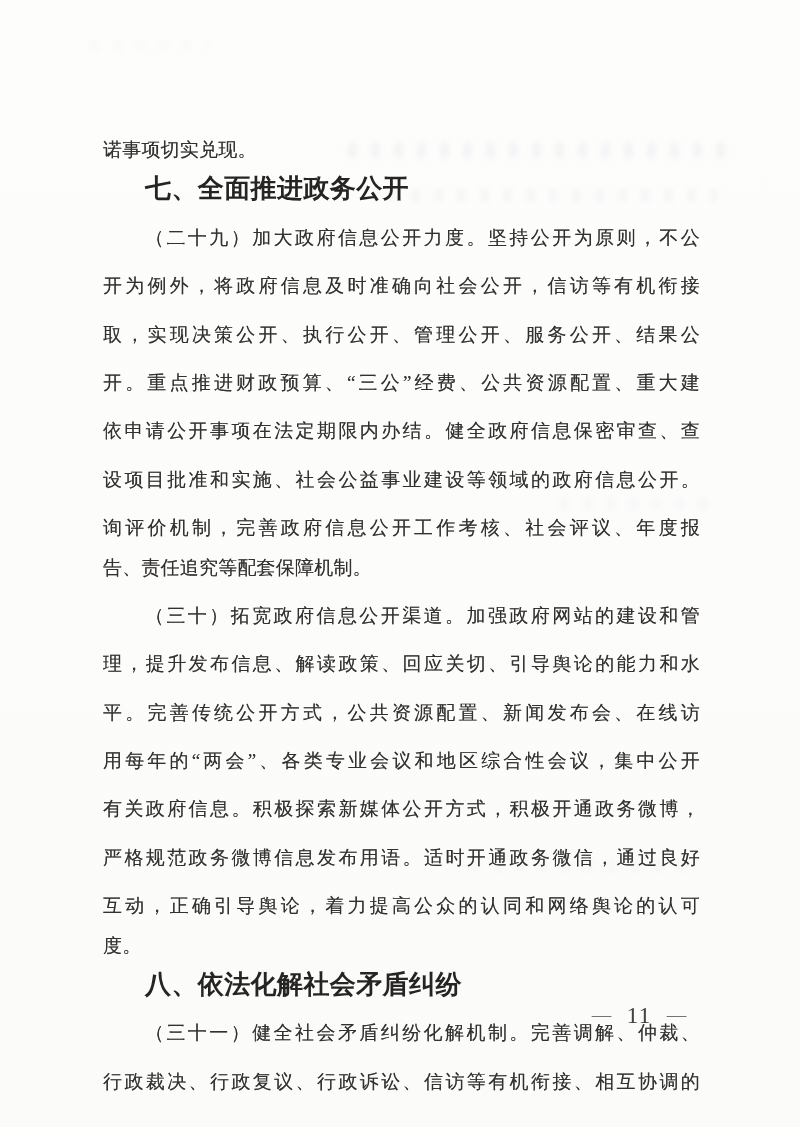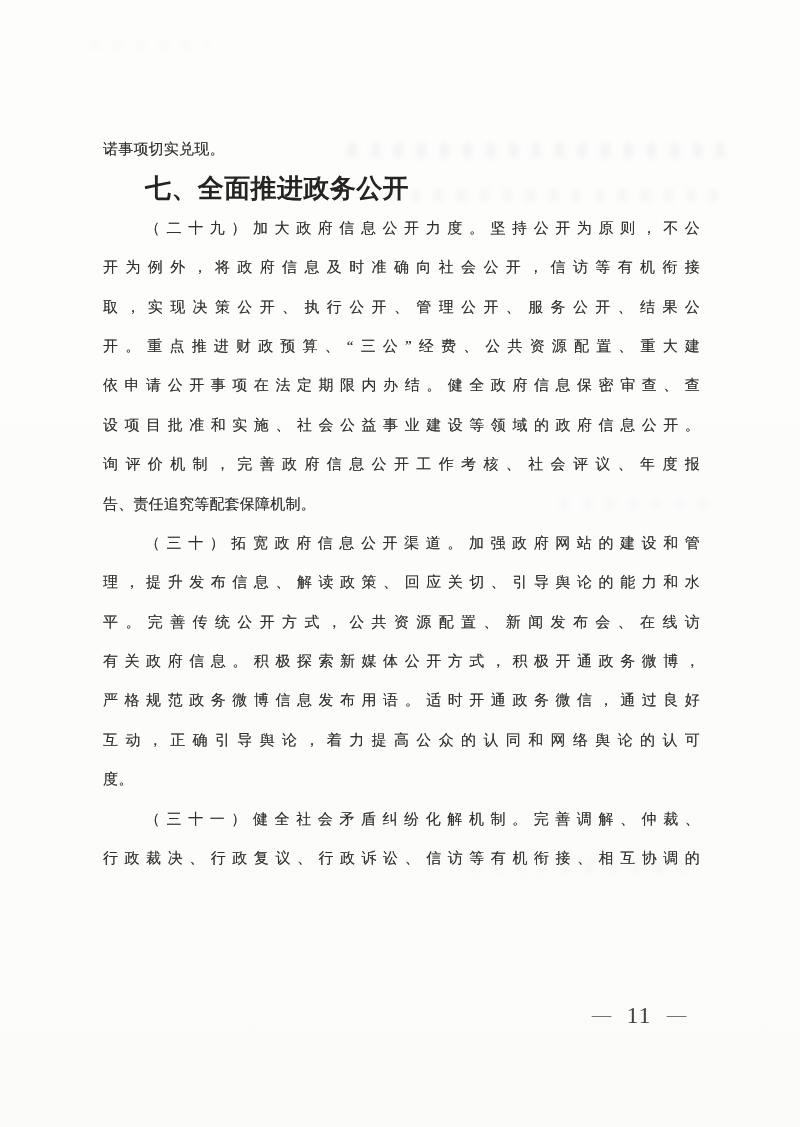--- a/index.html
+++ b/index.html
@@ -39,30 +39,31 @@
     position: absolute;
     left: 103px;
     top: 130px;
     width: 597px;
     color: #333130;
   }
   .line {
     display: block;
     height: 39.4px;
     line-height: 39.4px;
-    font-size: 15px;
+    font-size: 19px;
     letter-spacing: 0.2px;
     white-space: nowrap;
     text-shadow: 0 0 0.4px rgba(50,48,48,0.55);
   }
   .line.just {
     white-space: normal;
     text-align: justify;
     text-align-last: justify;
     text-justify: inter-character;
+    margin-top: 9px;
   }
   .line.start { text-indent: 42px; }
   .line.end   { text-align: left; }
   .line.heading {
     font-family: "DejaVu Sans", "Liberation Sans", sans-serif;
     font-weight: 700;
     font-size: 26px;
     letter-spacing: 0.4px;
     color: #252423;
     text-indent: 42px;
@@ -109,24 +110,26 @@
     <div class="line just">开为例外，将政府信息及时准确向社会公开，信访等有机衔接</div>
     <div class="line just">取，实现决策公开、执行公开、管理公开、服务公开、结果公</div>
     <div class="line just">开。重点推进财政预算、“三公”经费、公共资源配置、重大建</div>
     <div class="line just">依申请公开事项在法定期限内办结。健全政府信息保密审查、查</div>
     <div class="line just">设项目批准和实施、社会公益事业建设等领域的政府信息公开。</div>
     <div class="line just">询评价机制，完善政府信息公开工作考核、社会评议、年度报</div>
     <div class="line end">告、责任追究等配套保障机制。</div>
     <div class="line start just">（三十）拓宽政府信息公开渠道。加强政府网站的建设和管</div>
     <div class="line just">理，提升发布信息、解读政策、回应关切、引导舆论的能力和水</div>
     <div class="line just">平。完善传统公开方式，公共资源配置、新闻发布会、在线访</div>
+    <div class="line just">用每年的“两会”、各类专业会议和地区综合性会议，集中公开</div>
     <div class="line just">有关政府信息。积极探索新媒体公开方式，积极开通政务微博，</div>
     <div class="line just">严格规范政务微博信息发布用语。适时开通政务微信，通过良好</div>
     <div class="line just">互动，正确引导舆论，着力提高公众的认同和网络舆论的认可</div>
     <div class="line end">度。</div>
+    <div class="line heading">八、依法化解社会矛盾纠纷</div>
     <div class="line start just">（三十一）健全社会矛盾纠纷化解机制。完善调解、仲裁、</div>
     <div class="line just">行政裁决、行政复议、行政诉讼、信访等有机衔接、相互协调的</div>
   </div>
 
   <div class="page-footer">
     <span class="footer-dash">—</span>
     <span class="footer-num">11</span>
     <span class="footer-dash">—</span>
   </div>
 

